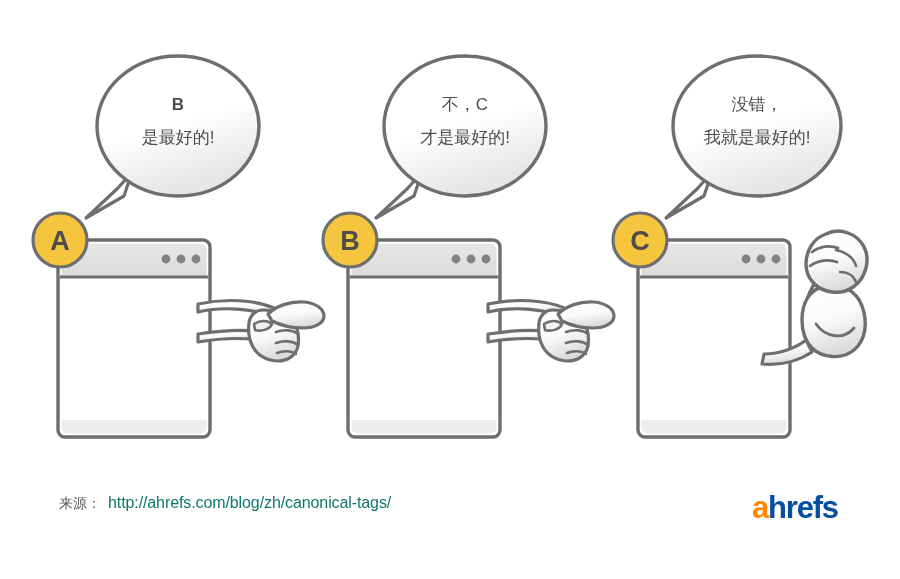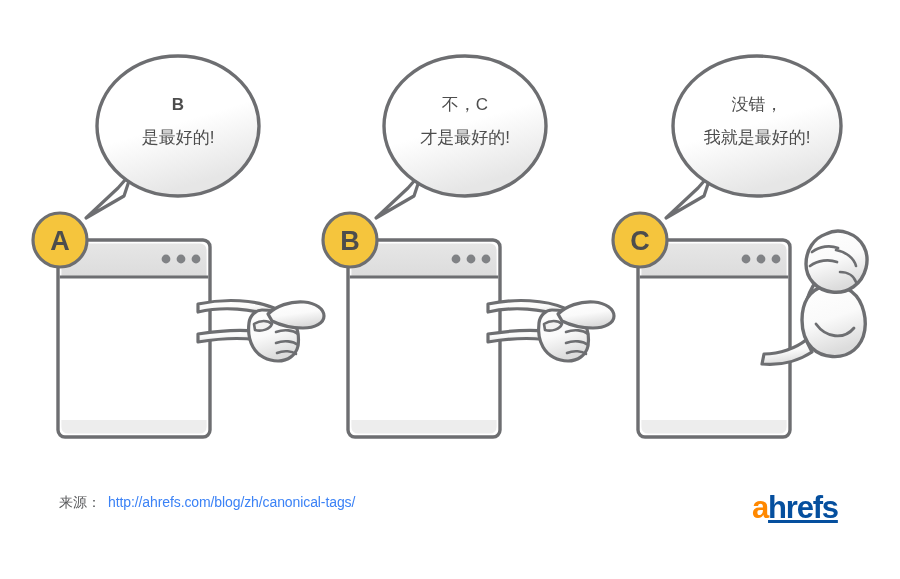--- a/index.html
+++ b/index.html
@@ -51,37 +51,37 @@
     gap: 7px;
     white-space: nowrap;
   }
   .source-label {
     font-size: 14px;
     color: #58595b;
     font-family: "Liberation Sans", "DejaVu Sans", sans-serif;
     margin-left: 9px;
   }
   .source-url {
-    font-size: 14px;
-    color: #3b82f6;
+    font-size: 16px;
+    color: #0f766e;
     font-family: "Liberation Sans", "DejaVu Sans", sans-serif;
     letter-spacing: -0.1px;
   }
   .logo {
     position: absolute;
     left: 752px;
     top: 492px;
     font-size: 31px;
     font-weight: 700;
     letter-spacing: -1.2px;
     font-family: "Liberation Sans", "DejaVu Sans", sans-serif;
     line-height: 1;
   }
   .logo .logo-a { color: #ff8800; }
-  .logo .logo-rest { color: #054f9e; text-decoration: underline; }
+  .logo .logo-rest { color: #054f9e; }
 </style>
 </head>
 <body>
 
 <div id="stage">
 
   <svg id="art" viewBox="0 0 900 579" xmlns="http://www.w3.org/2000/svg">
     <defs>
       <linearGradient id="bubbleShade" x1="0" y1="0" x2="0.35" y2="1">
         <stop offset="0%" stop-color="#ffffff"></stop>

